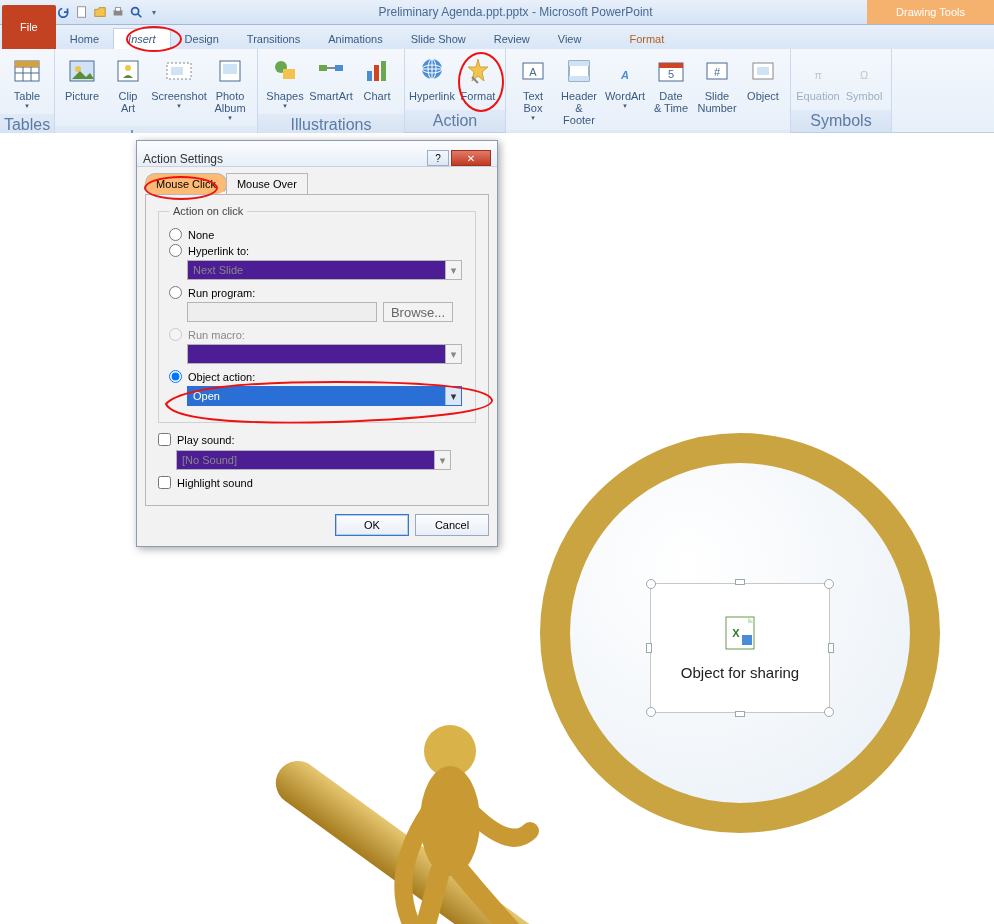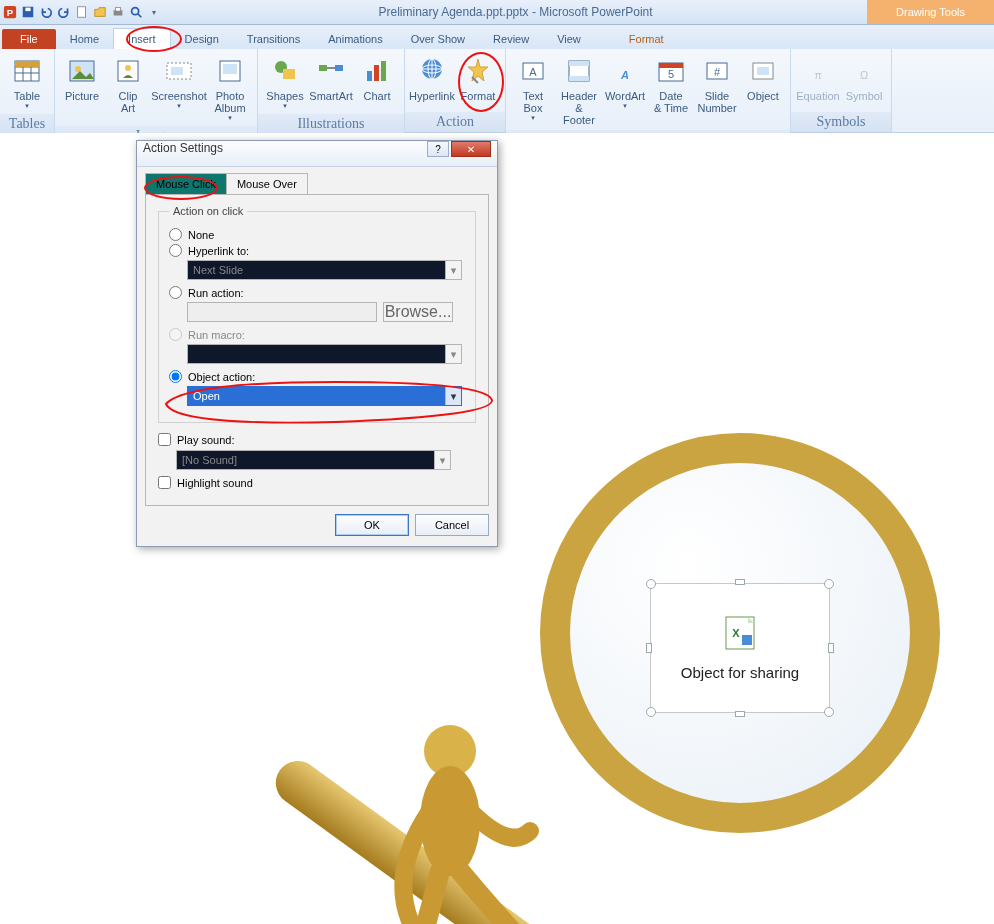--- a/index.html
+++ b/index.html
@@ -7,29 +7,29 @@
 
 
 .titlebar { height: 25px; background: linear-gradient(#e8f0fa, #d4e3f5); display: flex; align-items: center; border-bottom: 1px solid #a3b8d3; }
 .qat { display: flex; align-items: center; padding: 0 2px; gap: 2px; }
 .qat-icon { width: 16px; height: 16px; display: flex; align-items: center; justify-content: center; }
 .title-center { flex: 1; text-align: center; color: #4a6a92; font-size: 12px; }
 .context-tab { background: #f5b26e; color: #fff; font-size: 11px; padding: 4px 29px; height: 100%; display: flex; align-items: center; }
 
 
 .menutabs { height: 24px; background: linear-gradient(#e8f0fa, #d8e6f7); display: flex; align-items: flex-end; }
-.file-tab { background: #c24222; color: #fff; padding: 4px 18px; margin-left: 2px; border-radius: 2px 2px 0 0; }
+.file-tab { background: #c24222; color: #fff; padding: 16px 18px; margin-left: 2px; border-radius: 2px 2px 0 0; }
 .menu-tab { padding: 4px 14px; color: #3a5a80; cursor: pointer; }
 .menu-tab.context { color: #b35f17; }
-.menu-tab.active { background: #fff; border: 1px solid #c0d0e6; border-bottom: none; }
+.menu-tab.active { background: #fff; border: 1px solid #c0d0e6; border-bottom: none; font-style: italic; }
 
 
 .ribbon { height: 84px; background: linear-gradient(#f4f8fd, #e7eff9); border-bottom: 1px solid #bcd0e8; display: flex; }
 .ribbon-group { border-right: 1px solid #cad9ed; display: flex; flex-direction: column; justify-content: space-between; padding: 2px 0 0 0; }
-.ribbon-group-label { text-align: center; font-size: 14px; color: #5b7ba3; background: linear-gradient(#e1eaf7, #d5e2f3); padding: 2px 0; font-family: Liberation Serif, serif; }
+.ribbon-group-label { text-align: center; font-size: 16px; color: #5b7ba3; background: linear-gradient(#e1eaf7, #d5e2f3); padding: 2px 0; }
 .ribbon-items { display: flex; padding: 2px 4px; flex: 1; }
 .ribbon-btn { display: flex; flex-direction: column; align-items: center; justify-content: flex-start; width: 46px; padding: 2px; cursor: pointer; color: #3a5a80; font-size: 10.5px; text-align: center; line-height: 1.1; }
 .ribbon-btn.wide { width: 56px; }
 .ribbon-btn .ico { width: 32px; height: 32px; margin-bottom: 3px; display: flex; align-items: center; justify-content: center; }
 .ribbon-btn.disabled { opacity: 0.45; }
 .arrow { font-size: 7px; }
 
 
 .canvas { position: absolute; left: 0; top: 133px; right: 0; bottom: 0; background: #fff; }
 
@@ -44,45 +44,45 @@
 .handle.rm { right: -5px; top: 50%; margin-top: -5px; border-radius:0;width:6px;height:10px;}
 .slide-object-label { font-size: 15px; color: #222; text-align: center; line-height: 1.3; }
 
 
 .magnify-ring { position: absolute; left: 540px; top: 300px; width: 400px; height: 400px; border: 30px solid #c9a441; border-radius: 50%; background: radial-gradient(circle at 35% 30%, #fff 0%, #f2f6fa 60%, #e6eff7 100%); }
 .magnify-handle-stick { position: absolute; left: 280px; top: 615px; width: 320px; height: 44px; background: linear-gradient(#e6c771, #a57b1e); border-radius: 22px; transform: rotate(36deg); transform-origin: left center; }
 .gold-figure { position:absolute; left:360px; top:578px; width:220px; height:320px; }
 
 
 .dialog { position: absolute; left: 136px; top: 140px; width: 362px; background: #f2f2f2; border: 1px solid #8a9bb3; box-shadow: 2px 2px 8px rgba(0,0,0,0.35); }
-.dialog-title { height: 26px; background: linear-gradient(#fdfdfe,#e7eef8); border-bottom: 1px solid #c7d3e4; display: flex; align-items: flex-start; padding: 0 6px; }
+.dialog-title { height: 26px; background: linear-gradient(#fdfdfe,#e7eef8); border-bottom: 1px solid #c7d3e4; display: flex; align-items: flex-end; padding: 0 6px; }
 .dialog-title span { flex: 1; color: #333; font-size: 12px; }
 .title-btn { width: 22px; height: 16px; margin-left: 2px; display:flex; align-items:center; justify-content:center; border:1px solid #9badc7; background: linear-gradient(#f4f8fc,#dde7f3); font-size:10px;}
 .title-btn.close { background: linear-gradient(#e07a6a,#c13a22); color:#fff; border-color:#a1301a; width:40px;}
 .dialog-body { padding: 6px 8px 10px 8px; background: #f2f2f2; }
 .tabstrip { display: flex; margin-bottom: -1px; }
 .tab { border: 1px solid #b7b7b7; padding: 4px 10px; background: #f2f2f2; font-size: 11px; cursor:pointer; }
-.tab.active { background: #0f766e; border-bottom-color: #fff; }
+.tab.active { background: #fdba74; border-bottom-color: #fff; border-radius: 10px; }
 .tab + .tab { margin-left: -1px; }
 .tab-panel { border: 1px solid #b7b7b7; background: #f2f2f2; padding: 10px 12px 12px 12px; min-height: 310px; position:relative;}
 .group-box { border: 1px solid #d0d0d0; padding: 8px 10px 10px 10px; margin-bottom: 10px; }
 .group-box legend { font-size: 11px; padding: 0 4px; color: #444; }
 .opt-row { display: flex; align-items: center; gap: 6px; margin: 3px 0; }
 .opt-row input[type=radio] { margin: 0; }
 .opt-row.disabled { color: #888; }
 .indent { margin-left: 18px; margin-top: 2px; margin-bottom: 6px; }
 .combo { width: 275px; height: 20px; border: 1px solid #b4b4b4; background: #fff; display: flex; align-items: center; }
-.combo.disabled { background: #0f172a; color:#888; }
+.combo.disabled { background: #4c1d95; color:#888; }
 .combo .val { flex: 1; padding: 0 5px; font-size: 11px; }
 .combo .dd { width: 16px; height: 100%; border-left: 1px solid #b4b4b4; display: flex; align-items: center; justify-content: center; background:#f3f3f3;}
 .combo.selected { background: #2a6fd6; color: #fff; border-color:#2a6fd6;}
 .combo.selected .val { color:#fff;}
 .combo.selected .dd { background:#dbe7f8; color:#333; border-left-color:#9bb9e1;}
 .textfield { width: 190px; height: 20px; border: 1px solid #b4b4b4; background: #eee; }
-.browse-btn { width: 70px; height: 20px; margin-left: 6px; border: 1px solid #b4b4b4; background: #f3f3f3; font-size:16px; color:#666;}
+.browse-btn { width: 70px; height: 20px; margin-left: 6px; border: 1px solid #b4b4b4; background: #f3f3f3; font-size:13px; color:#666;}
 .check-row { display:flex; align-items:center; gap:6px; margin:4px 0;}
 .btn-row { display: flex; justify-content: flex-end; gap: 6px; margin-top: 8px; }
 .dlg-btn { width: 74px; height: 22px; border: 1px solid #9aa9c2; background: linear-gradient(#fdfdfe,#e8eef7); font-size: 11px; cursor:pointer;}
 .dlg-btn.primary { border: 1px solid #3a76c4; box-shadow: inset 0 0 0 1px #aecdf3; }
 
 
 .anno { position: absolute; border: 2px solid #e11; border-radius: 50%; pointer-events: none; background: transparent; }
 svg.ico-svg { width: 32px; height: 32px; }
 svg.qat-svg { width:14px; height:14px; }
 </style>
@@ -145,21 +145,21 @@
   <div class="context-tab">Drawing Tools</div>
 </div>
 
 <div class="menutabs">
   <div class="file-tab">File</div>
   <div class="menu-tab">Home</div>
   <div class="menu-tab active">Insert</div>
   <div class="menu-tab">Design</div>
   <div class="menu-tab">Transitions</div>
   <div class="menu-tab">Animations</div>
-  <div class="menu-tab">Over Show</div>
+  <div class="menu-tab">Slide Show</div>
   <div class="menu-tab">Review</div>
   <div class="menu-tab">View</div>
   <div style="width:20px"></div>
   <div class="menu-tab context">Format</div>
 </div>
 
 <div class="ribbon">
   <div class="ribbon-group">
     <div class="ribbon-items">
       <div class="ribbon-btn">
@@ -441,21 +441,21 @@
           </div>
         <div class="indent">
           <div class="combo disabled">
               <span class="val">Next Slide</span>
               <span class="dd">▾</span>
             </div>
         </div>
 
         <div class="opt-row">
             <input type="radio" name="act" style="">
-            <label>Run action:</label>
+            <label>Run program:</label>
           </div>
         <div class="indent" style="display:flex;">
           <div class="textfield"></div>
           <button class="browse-btn" disabled="">Browse...</button>
         </div>
 
         <div class="opt-row disabled">
             <input type="radio" name="act" disabled="" style="">
             <label>Run macro:</label>
           </div>

